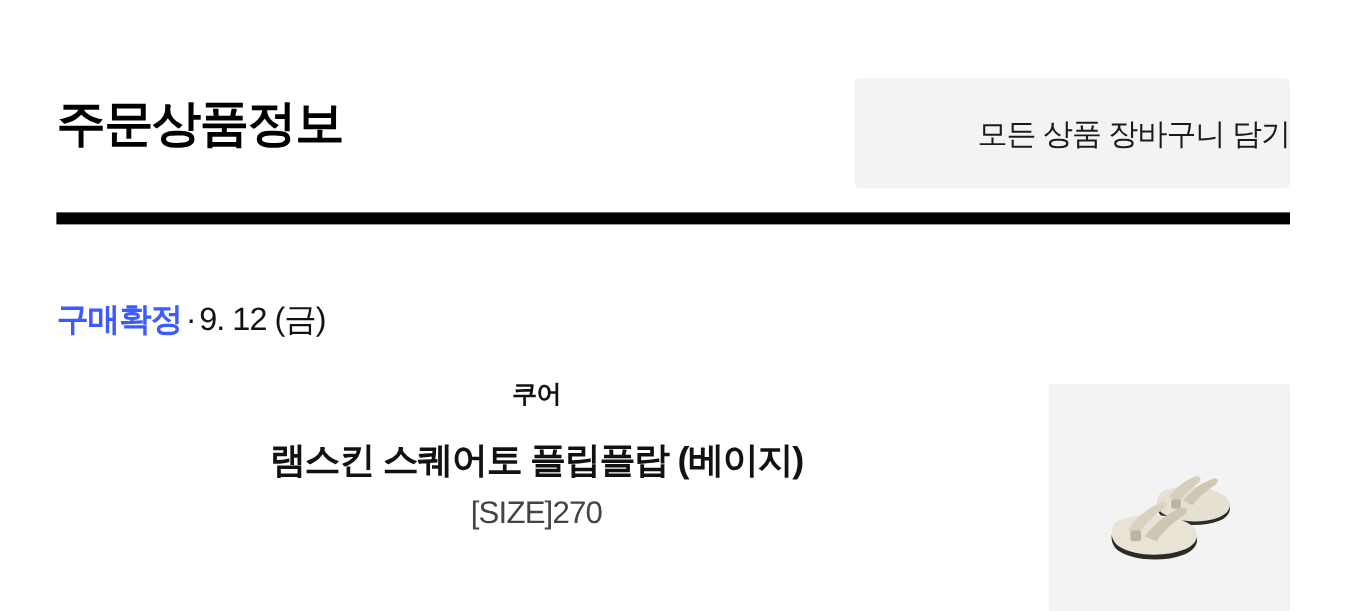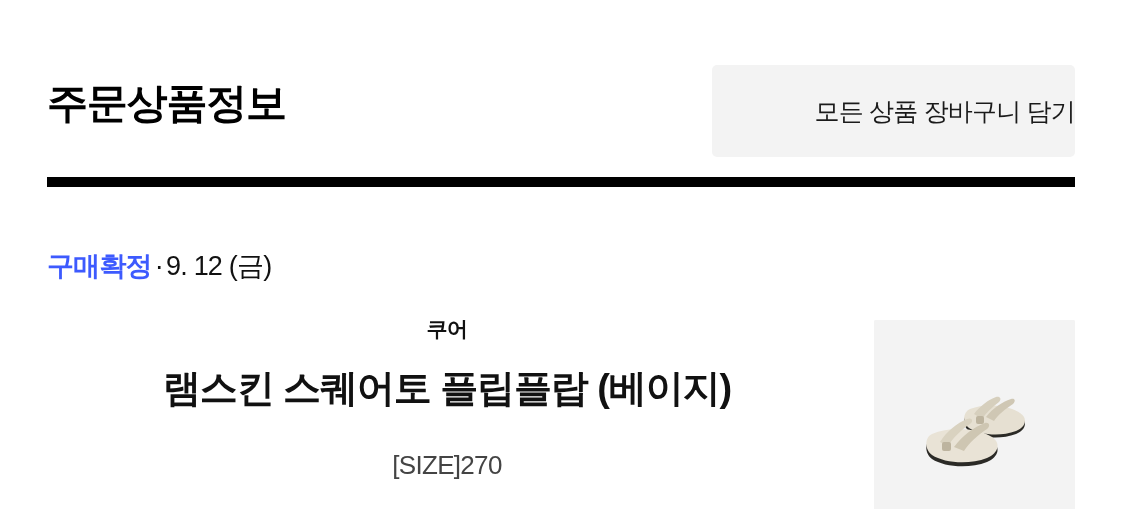--- a/index.html
+++ b/index.html
@@ -119,30 +119,30 @@
     font-size: 21px;
     font-weight: 700;
     color: #111111;
     letter-spacing: -0.6px;
     line-height: 1.3;
     white-space: nowrap;
   }
 
   .product-name {
     margin-top: 22px;
-    font-size: 38px;
+    font-size: 30px;
     font-weight: 700;
     color: #111111;
     letter-spacing: -1.1px;
     line-height: 1.3;
     white-space: nowrap;
   }
 
   .product-option {
-    margin-top: 35px;
+    margin-top: 8px;
     font-size: 26px;
     font-weight: 400;
     color: #444444;
     letter-spacing: -0.7px;
     line-height: 1.3;
     white-space: nowrap;
   }
 
   
   .product-thumb {

